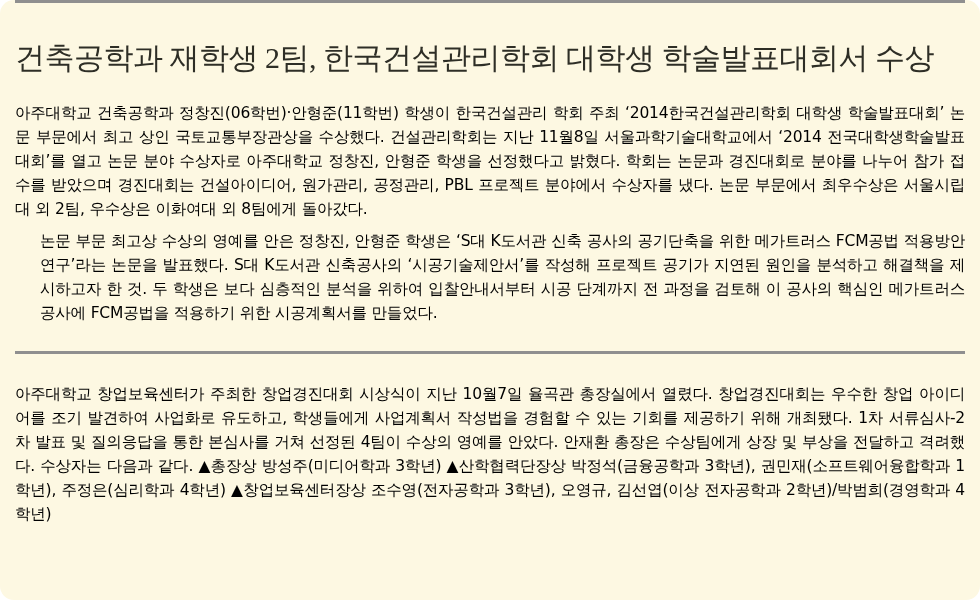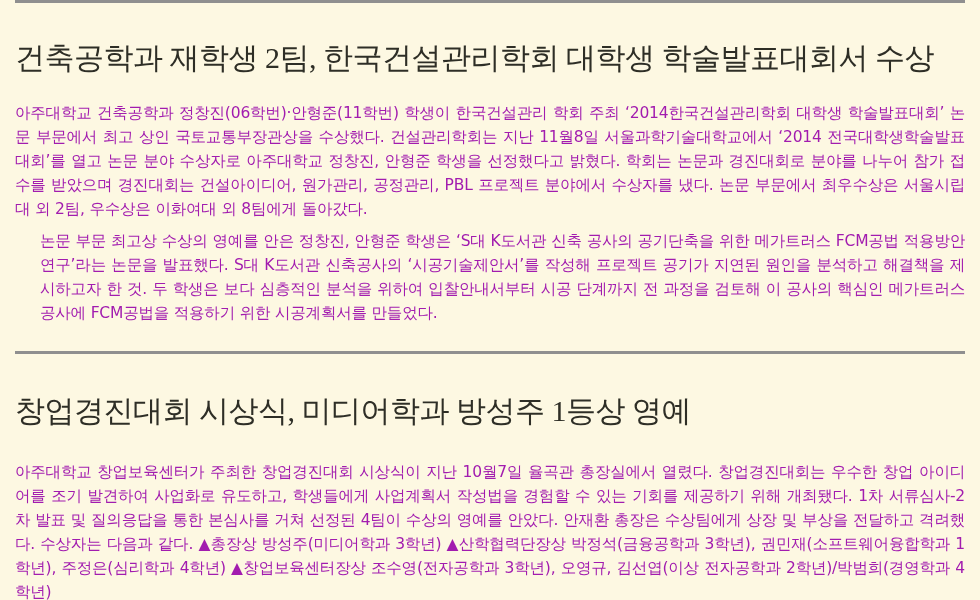--- a/index.html
+++ b/index.html
@@ -5,20 +5,21 @@
   html, body { margin: 0; padding: 0; }
   .page {
     position: relative;
     width: 980px;
     height: 600px;
     background: #FDF8E2;
     box-sizing: border-box;
     padding: 0 15px;
     overflow: hidden;
     font-family: "DejaVu Sans", "Liberation Sans", sans-serif;
+    border-radius: 14px;
   }
   .rule {
     height: 3px;
     background: #8F8F8F;
   }
   .rule.top { margin: 0; }
   .rule.mid { margin-top: 26px; }
   h1.headline {
     font-family: "Liberation Serif", "DejaVu Serif", serif;
     font-weight: normal;
@@ -28,21 +29,21 @@
     color: #2E2E26;
     margin: 34px 0 0 0;
     white-space: nowrap;
     overflow: hidden;
   }
   h1.headline-2 { margin-top: 36px; }
   p.body {
     font-size: 15.5px;
     line-height: 24px;
     letter-spacing: -0.2px;
-    color: #a21caf;
+    color: #000000;
     text-align: justify;
     margin: 0;
   }
   p.a1p1 { margin-top: 22px; }
   p.a1p2 { margin-top: 8px; margin-left: 25px; }
   p.a2p1 { margin-top: 28px; }
 </style>
 </head>
 <body>
 
@@ -52,18 +53,17 @@
 
   <article>
     <h1 class="headline headline-1">건축공학과 재학생 2팀, 한국건설관리학회 대학생 학술발표대회서 수상</h1>
     <p class="body a1p1">아주대학교 건축공학과 정창진(06학번)·안형준(11학번) 학생이 한국건설관리 학회 주최 ‘2014한국건설관리학회 대학생 학술발표대회’ 논문 부문에서 최고 상인 국토교통부장관상을 수상했다. 건설관리학회는 지난 11월8일 서울과학기술대학교에서 ‘2014 전국대학생학술발표대회’를 열고 논문 분야 수상자로 아주대학교 정창진, 안형준 학생을 선정했다고 밝혔다. 학회는 논문과 경진대회로 분야를 나누어 참가 접수를 받았으며 경진대회는 건설아이디어, 원가관리, 공정관리, PBL 프로젝트 분야에서 수상자를 냈다. 논문 부문에서 최우수상은 서울시립대 외 2팀, 우수상은 이화여대 외 8팀에게 돌아갔다.</p>
     <p class="body a1p2">논문 부문 최고상 수상의 영예를 안은 정창진, 안형준 학생은 ‘S대 K도서관 신축 공사의 공기단축을 위한 메가트러스 FCM공법 적용방안 연구’라는 논문을 발표했다. S대 K도서관 신축공사의 ‘시공기술제안서’를 작성해 프로젝트 공기가 지연된 원인을 분석하고 해결책을 제시하고자 한 것. 두 학생은 보다 심층적인 분석을 위하여 입찰안내서부터 시공 단계까지 전 과정을 검토해 이 공사의 핵심인 메가트러스 공사에 FCM공법을 적용하기 위한 시공계획서를 만들었다.</p>
   </article>
 
   <div class="rule mid"></div>
 
   <article>
-    <h1 class="headline headline-2">창업경진대회 시상식, 미디어학과 방성주 1등상 영예</h1>
     <p class="body a2p1">아주대학교 창업보육센터가 주최한 창업경진대회 시상식이 지난 10월7일 율곡관 총장실에서 열렸다. 창업경진대회는 우수한 창업 아이디어를 조기 발견하여 사업화로 유도하고, 학생들에게 사업계획서 작성법을 경험할 수 있는 기회를 제공하기 위해 개최됐다. 1차 서류심사-2차 발표 및 질의응답을 통한 본심사를 거쳐 선정된 4팀이 수상의 영예를 안았다. 안재환 총장은 수상팀에게 상장 및 부상을 전달하고 격려했다. 수상자는 다음과 같다. ▲총장상 방성주(미디어학과 3학년) ▲산학협력단장상 박정석(금융공학과 3학년), 권민재(소프트웨어융합학과 1학년), 주정은(심리학과 4학년) ▲창업보육센터장상 조수영(전자공학과 3학년), 오영규, 김선엽(이상 전자공학과 2학년)/박범희(경영학과 4학년)</p>
 
   </article>
 
 </div>
 
 </body></html>

